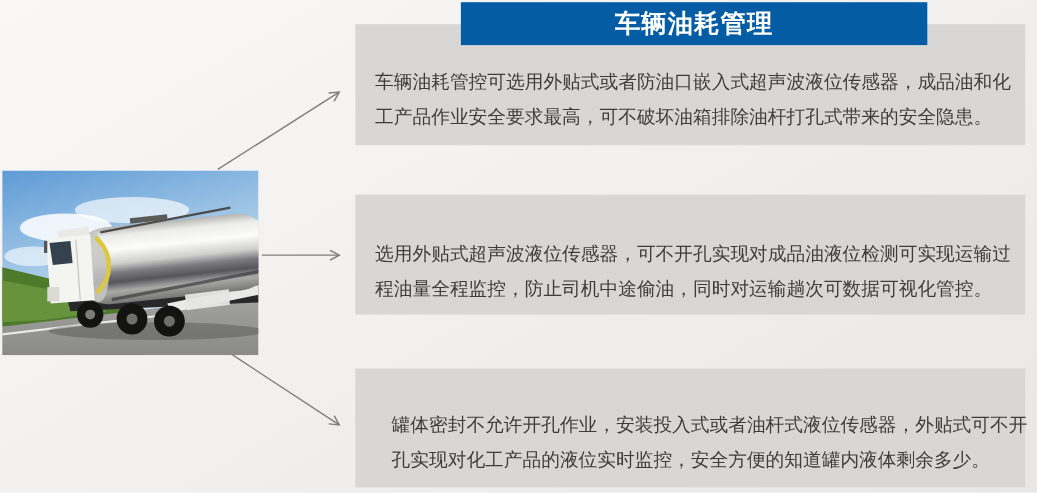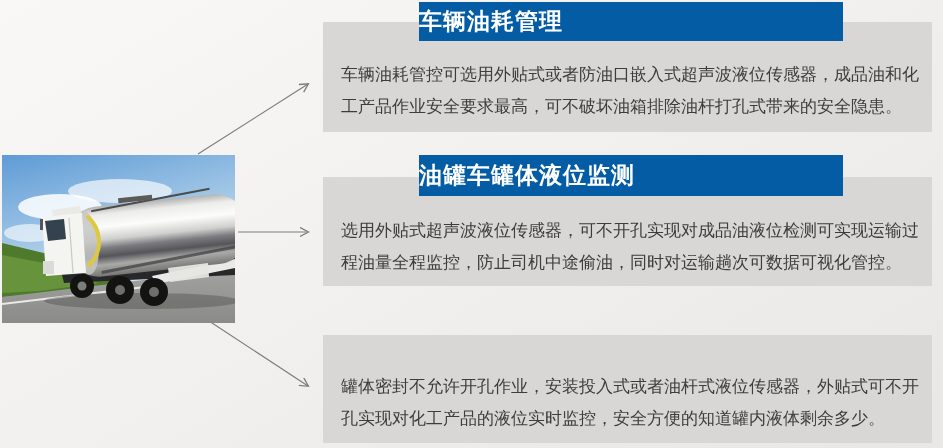--- a/index.html
+++ b/index.html
@@ -22,56 +22,55 @@
     background:var(--panel-gray);
   }
   .panel.p1{top:22px;height:110px;}
   .panel.p2{top:177px;height:109px;}
   .panel.p3{top:335px;height:108px;}
   .hdr{
     position:absolute;left:419px;width:424px;height:41px;
     background:var(--header-blue);
     color:var(--header-text);
     font-size:23px;font-weight:bold;
-    line-height:41px;
+    text-align:center;line-height:41px;
     letter-spacing:1px;
   }
   .hdr.h1{top:2px;height:39px;line-height:39px;}
   .hdr.h2{top:155px;}
   .hdr.h3{top:313px;}
   .txt{
     position:absolute;left:341px;width:588px;
     color:var(--body-text);
     font-size:17px;line-height:32px;
     white-space:pre-line;
     letter-spacing:0;
   }
   .txt.t1{top:59px;}
   .txt.t2{top:215px;}
-  .txt.t3{top:371px;}
+  .txt.t3{top:371px;margin-left:15px;}
   .arrows{
     position:absolute;left:0;top:0;width:943px;height:448px;
     pointer-events:none;
   }
   .truck-wrap{
     position:absolute;left:2px;top:155px;width:233px;height:168px;
   }
   .truck-wrap svg{display:block;width:100%;height:100%;}
 </style>
 </head>
 <body>
 
 <div class="canvas">
 
   <div class="panel p1"></div>
   <div class="panel p2"></div>
   <div class="panel p3"></div>
 
   <div class="hdr h1">车辆油耗管理</div>
-  <div class="hdr h2">油罐车罐体液位监测</div>
 
   <div class="txt t1">车辆油耗管控可选用外贴式或者防油口嵌入式超声波液位传感器，成品油和化
 工产品作业安全要求最高，可不破坏油箱排除油杆打孔式带来的安全隐患。</div>
   <div class="txt t2">选用外贴式超声波液位传感器，可不开孔实现对成品油液位检测可实现运输过
 程油量全程监控，防止司机中途偷油，同时对运输趟次可数据可视化管控。</div>
   <div class="txt t3">罐体密封不允许开孔作业，安装投入式或者油杆式液位传感器，外贴式可不开
 孔实现对化工产品的液位实时监控，安全方便的知道罐内液体剩余多少。</div>
 
   <svg class="arrows" viewBox="0 0 943 448">
     <defs>

